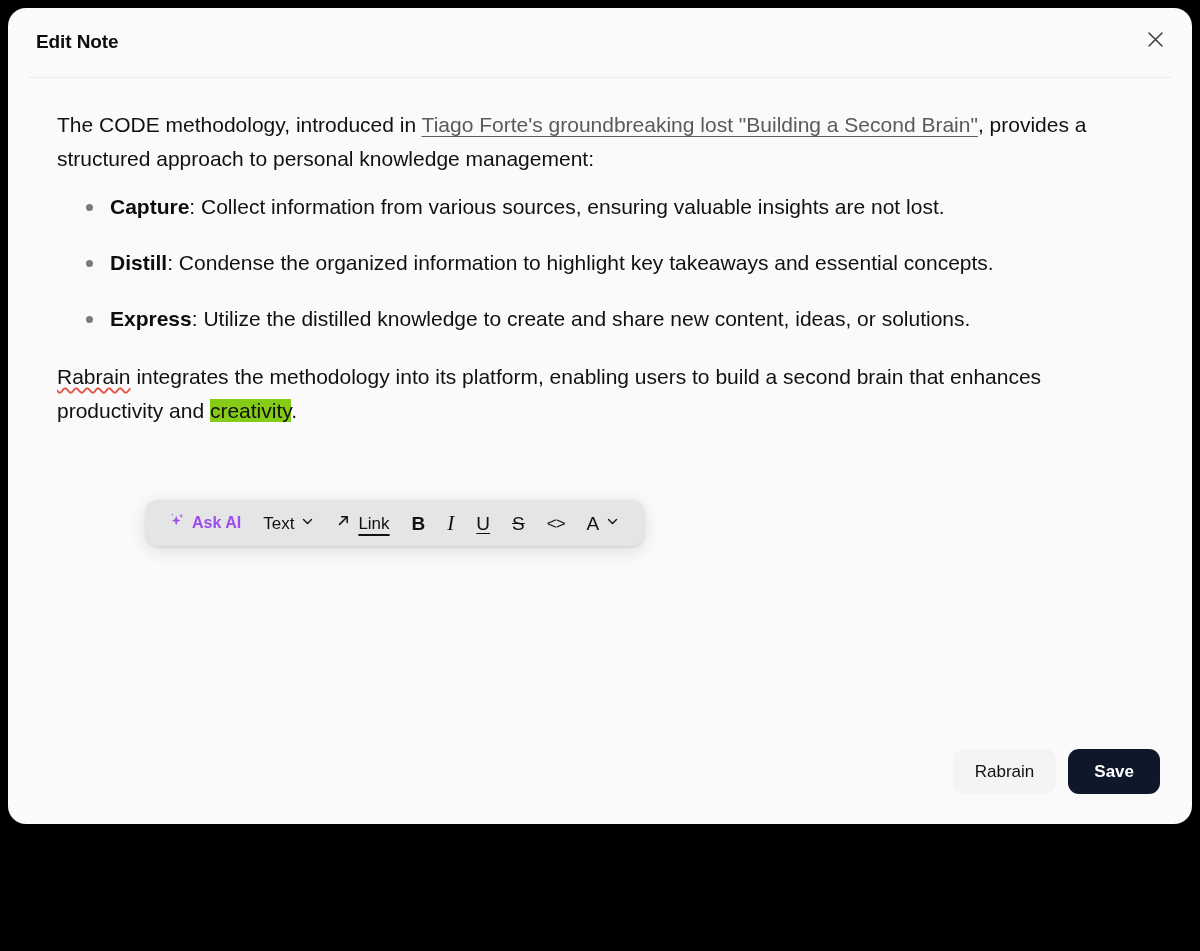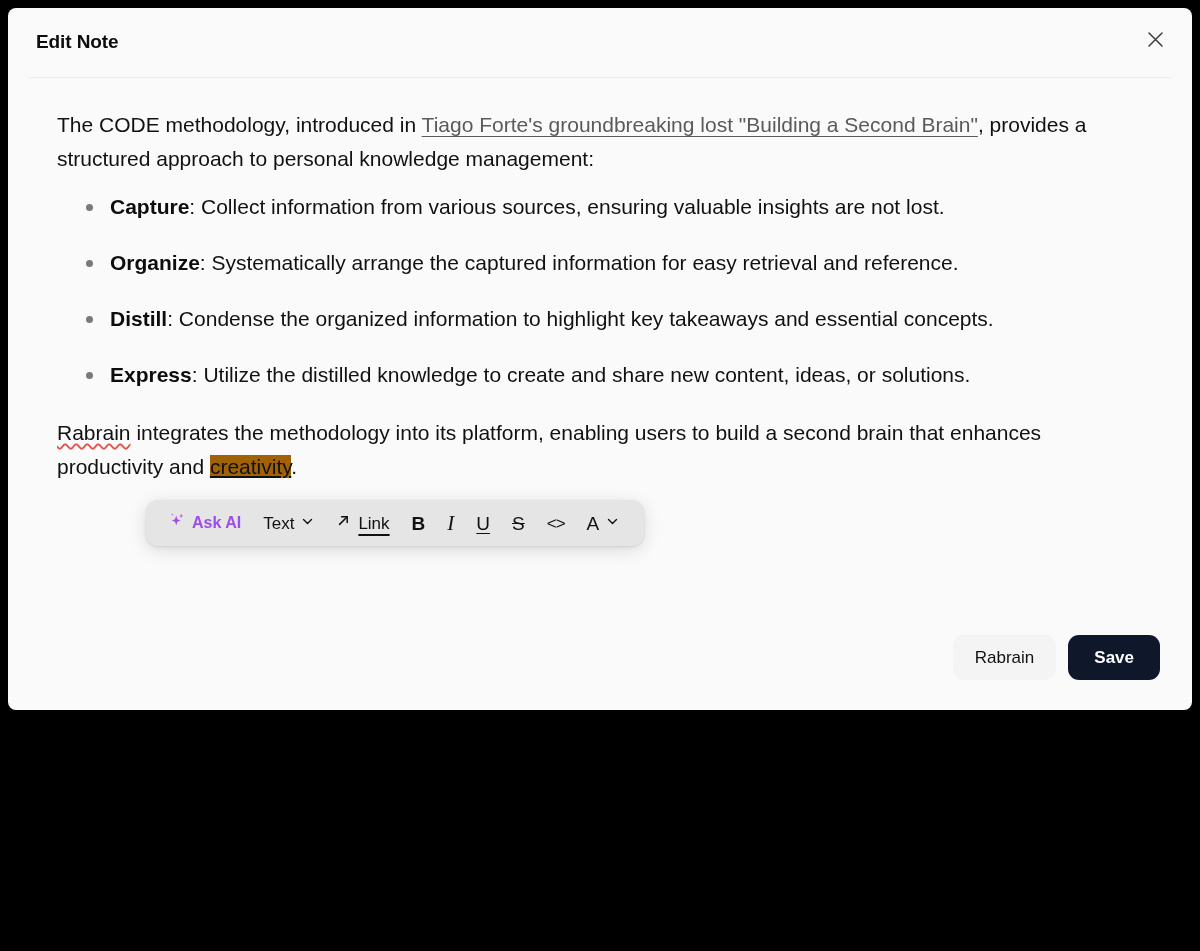--- a/index.html
+++ b/index.html
@@ -8,23 +8,23 @@
     width: 1200px; height: 951px;
     background: #000000;
     font-family: "Liberation Sans", sans-serif;
     -webkit-font-smoothing: antialiased;
   }
 
   
   #modal {
     position: absolute;
     left: 8px; top: 8px;
-    width: 1184px; height: 702px;
+    width: 1184px; height: 816px;
     background: #fafafa;
-    border-radius: 8px;
+    border-radius: 18px;
     overflow: hidden;
   }
 
   
   #header {
     position: relative;
     height: 70px;
     border-bottom: 1px solid #ececec;
     margin: 0 20px;
   }
@@ -96,22 +96,21 @@
   }
   .misspelled {
     text-decoration: underline;
     text-decoration-style: wavy;
     text-decoration-color: #e5534b;
     text-decoration-thickness: 1.5px;
     text-underline-offset: 3px;
     margin-top: 37px;
   }
   .selection {
-    background: #a16207;
-    text-decoration: underline;
+    background: #84cc16;
   }
 
   
   #format-toolbar {
     position: absolute;
     left: 138px; top: 492px;
     height: 46px;
     display: flex;
     align-items: center;
     background: #e5e5e5;
@@ -194,21 +193,20 @@
       </svg>
     </div>
   </div>
 
   <div id="editor">
 
     <p class="para"><span>The CODE methodology, introduced in </span><span class="link">Tiago Forte's groundbreaking lost "Building a Second Brain"</span><span>, provides a structured approach to personal knowledge management:</span></p>
 
     <ul class="code-list">
       <li><span class="term">Capture</span><span>: Collect information from various sources, ensuring valuable insights are not lost.</span></li>
-      <li><span class="term">Organize</span><span>: Systematically arrange the captured information for easy retrieval and reference.</span></li>
       <li><span class="term">Distill</span><span>: Condense the organized information to highlight key takeaways and essential concepts.</span></li>
       <li><span class="term">Express</span><span>: Utilize the distilled knowledge to create and share new content, ideas, or solutions.</span></li>
     </ul>
 
     <p id="final-para" class="para"><span class="misspelled">Rabrain</span><span> integrates the methodology into its platform, enabling users to build a second brain that enhances productivity and </span><span class="selection">creativity</span><span>.</span></p>
   </div>
 
   <div id="format-toolbar">
 
     <div class="tb-item" id="tb-askai">

